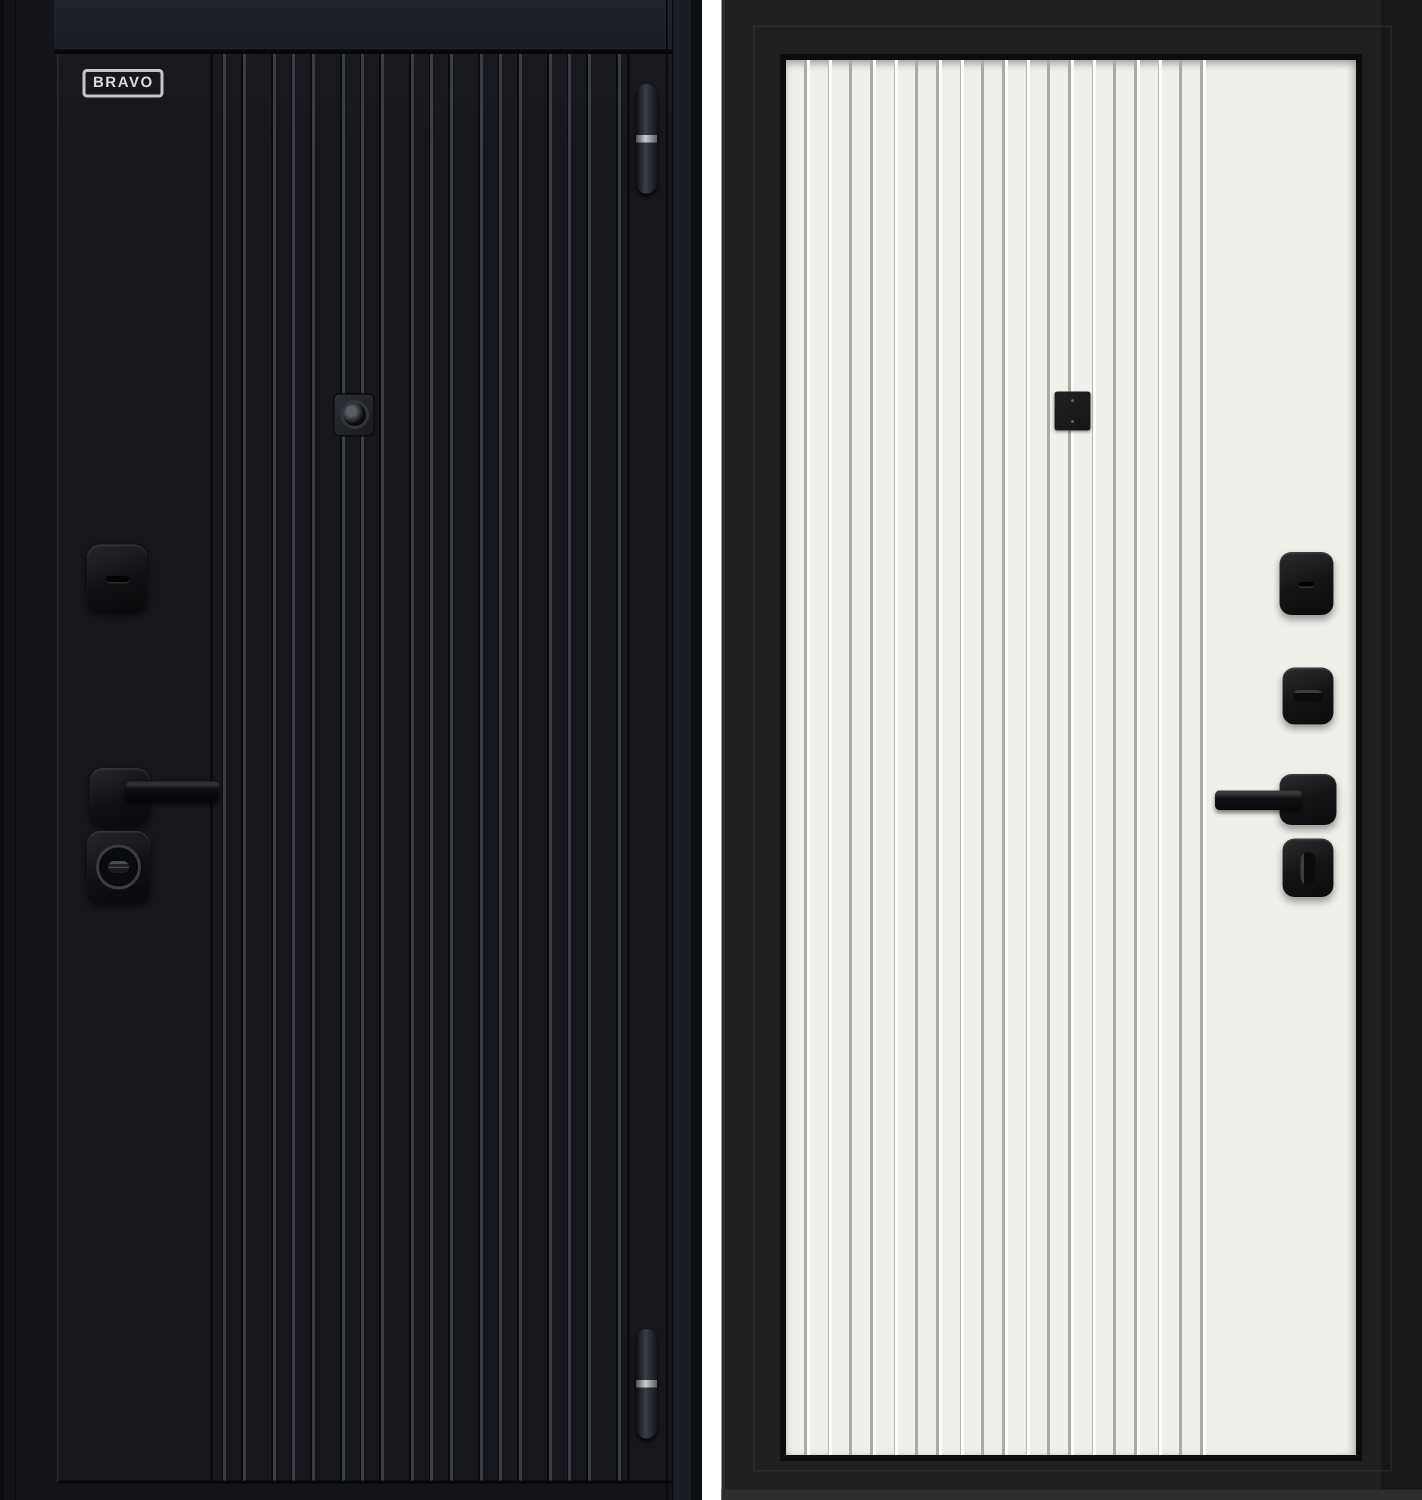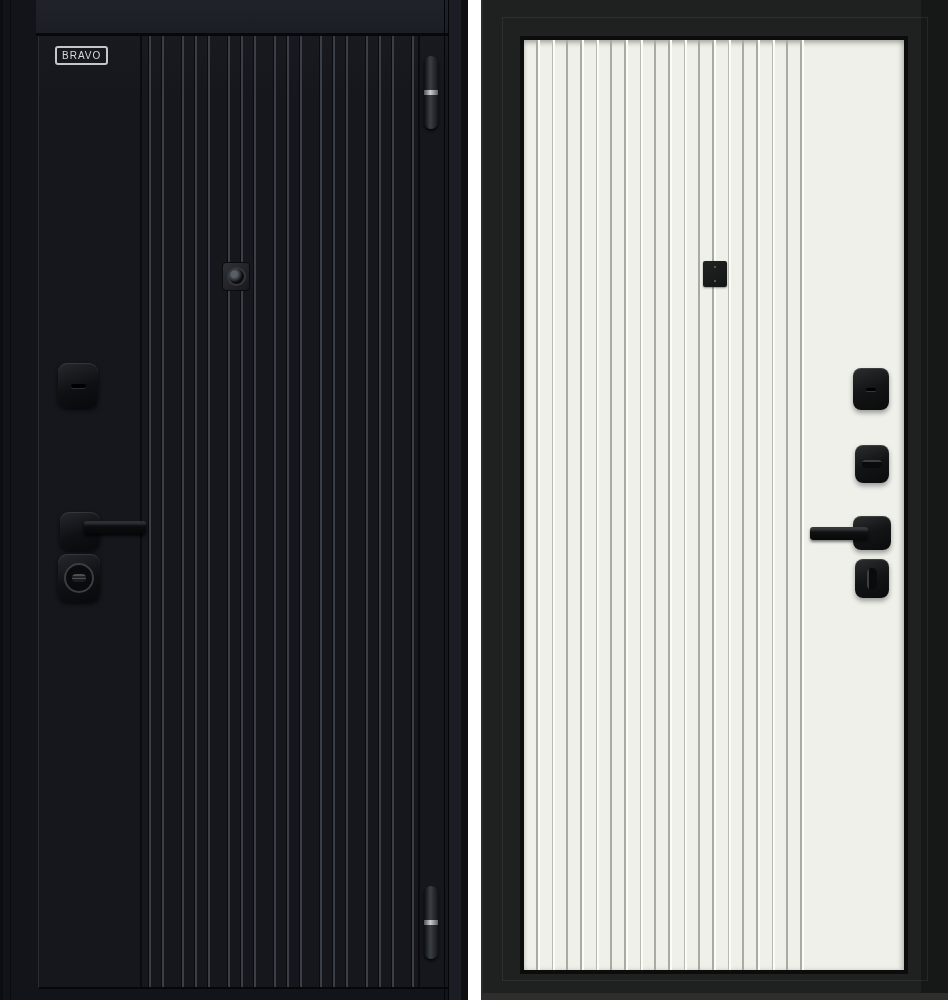--- a/index.html
+++ b/index.html
@@ -25,21 +25,21 @@
       transparent 10px 19px,
       rgba(0,0,0,.55) 19px 20px, var(--ext-groove,#3a3e46) 20px 22px, transparent 22px 23px,
       transparent 23px 39px,
       rgba(0,0,0,.55) 39px 40px, var(--ext-groove,#3a3e46) 40px 42px, transparent 42px 46px);}
   .ext-frame-right{position:absolute;right:0;top:0;width:20px;height:1000px;
     background:linear-gradient(90deg,#05060a 0 1px,#1a1d23 1px 13px,#0d0f13 13px);}
 
   .brand-logo{position:absolute;left:55px;top:46px;
     border:2px solid var(--logo-silver,#c3c6ca);border-radius:3px;
     background:#16181d;color:#d8dbde;
-    font-size:10px;font-weight:normal;letter-spacing:1px;line-height:1;
+    font-size:10px;font-weight:bold;letter-spacing:1px;line-height:1;
     padding:3px 5px 2px 5px;}
 
   .peephole-ext{position:absolute;left:222px;top:262px;width:26px;height:27px;
     background:linear-gradient(135deg,#2e3137,#17191d);border-radius:4px;border:1px solid #0a0b0d;
     display:flex;align-items:center;justify-content:center;}
   .peephole-ext .lens{width:15px;height:15px;border-radius:50%;
     background:radial-gradient(circle at 35% 35%,#5a5e66 0 3px,#0b0c0e 60%);
     border:2px solid #33363c;}
 
   .escutcheon{position:absolute;border-radius:9px;

